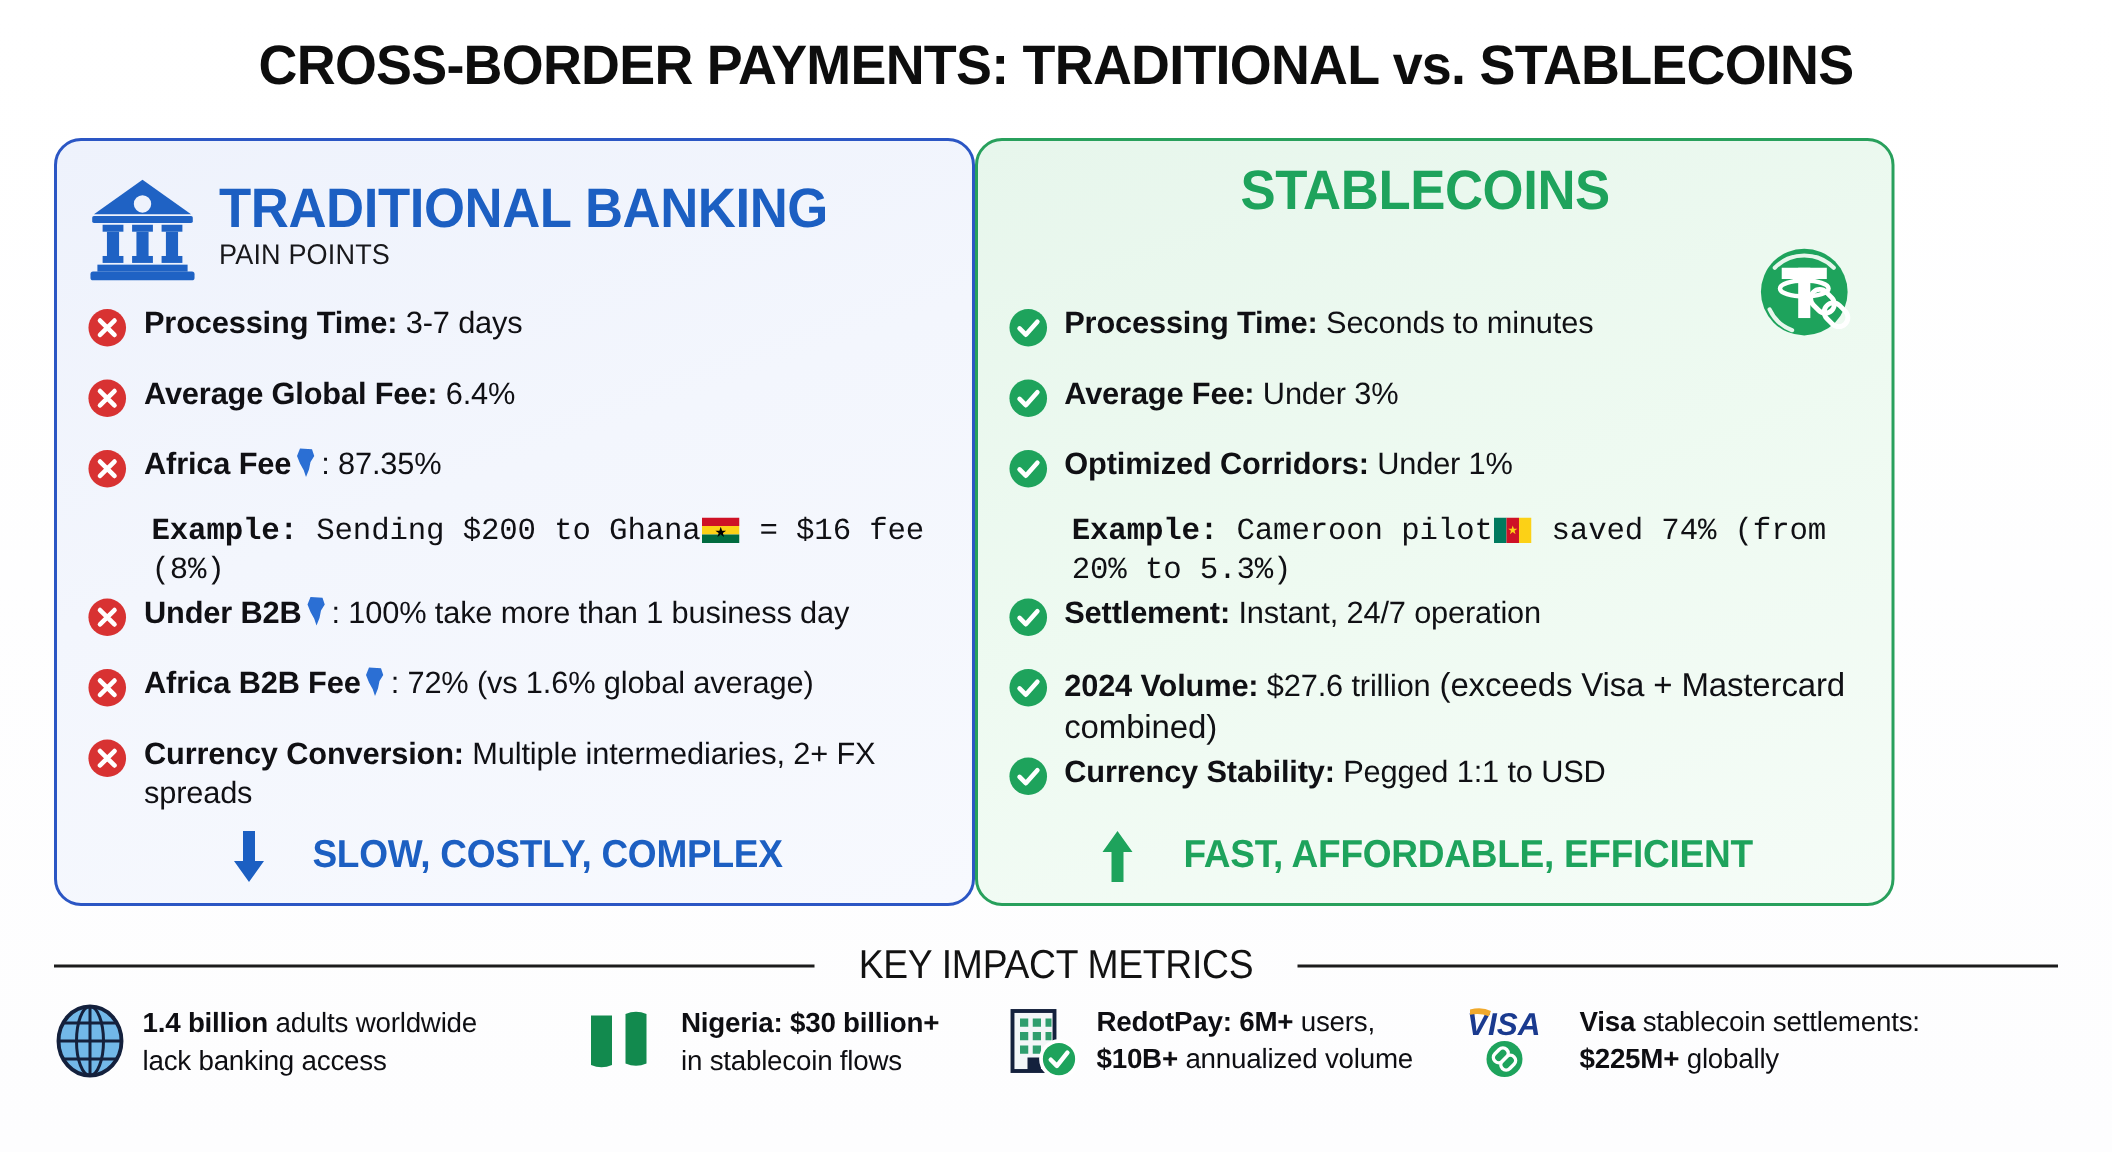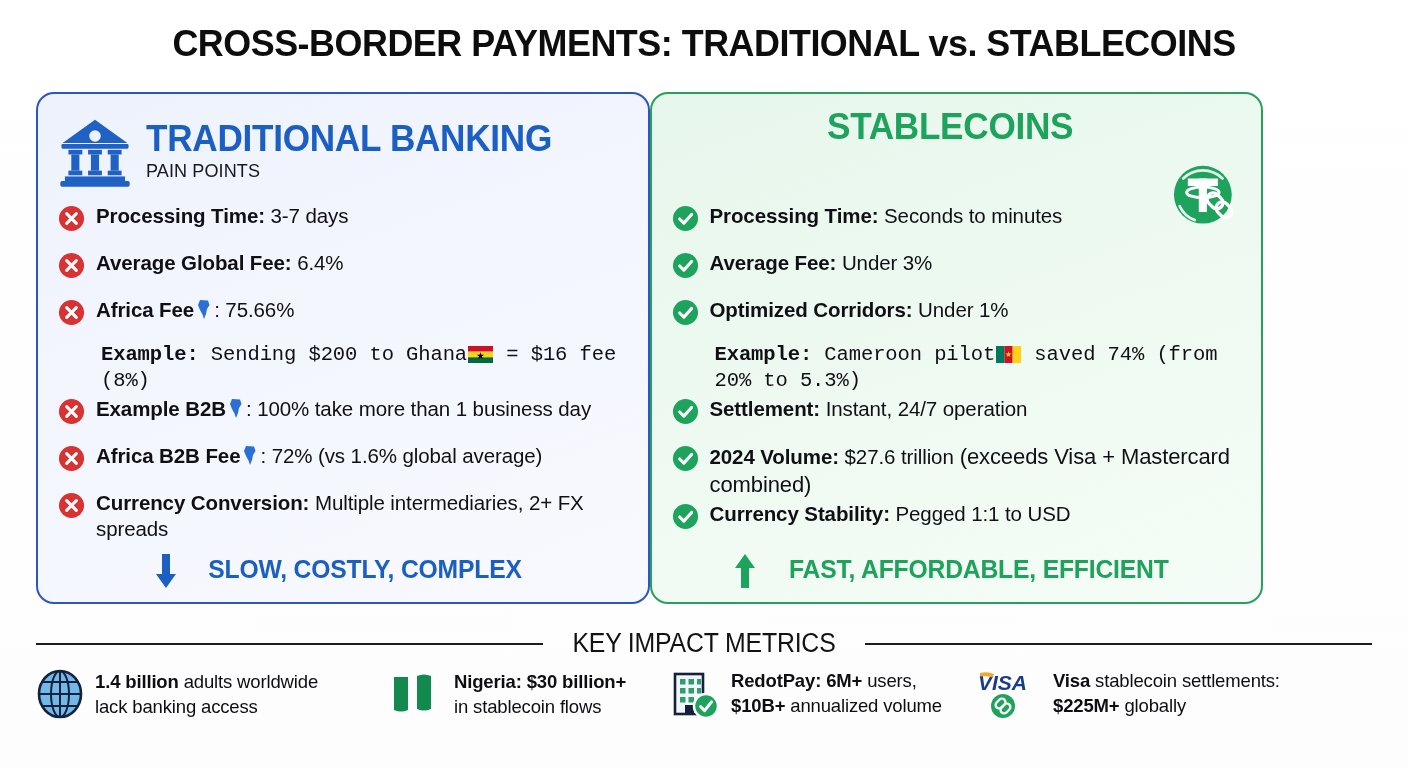--- a/index.html
+++ b/index.html
@@ -201,39 +201,39 @@
           <div class="ptext"><b>Average Global Fee:</b><span> 6.4%</span></div>
         </div>
 
         <div class="pitem">
           <svg class="bullet" viewBox="0 0 28 28">
             <circle cx="14" cy="14" r="13" fill="#d83232"></circle>
             <path d="M9 9 L19 19 M19 9 L9 19" stroke="#ffffff" stroke-width="3.2" stroke-linecap="round"></path>
           </svg>
           <div class="ptext"><b>Africa Fee</b><svg class="flag" width="18" height="21" viewBox="0 0 18 21">
                 <path d="M5 1 L13 1.5 L14.5 6 L12 10 L11 15 L9 20 L7.5 15.5 L5 11 L3 6 Z" fill="#2b6fd4"></path>
-              </svg><span>: 75.66%</span></div>
+              </svg><span>: 87.35%</span></div>
         </div>
 
         <div class="pitem-sub">
           <div class="ptext"><b>Example:</b><span> Sending $200 to Ghana</span><svg class="flag" width="25" height="17" viewBox="0 0 25 17">
                 <rect width="25" height="5.67" fill="#ce1126"></rect>
                 <rect y="5.67" width="25" height="5.66" fill="#fcd116"></rect>
                 <rect y="11.33" width="25" height="5.67" fill="#006b3f"></rect>
                 <path d="M12.5 6.2 l0.9 2.6 h2.7 l-2.2 1.6 0.85 2.6 -2.25-1.6 -2.25 1.6 0.85-2.6 -2.2-1.6 h2.7 z" fill="#000"></path>
               </svg><span> = $16 fee (8%)</span></div>
         </div>
 
 
         <div class="pitem">
           <svg class="bullet" viewBox="0 0 28 28">
             <circle cx="14" cy="14" r="13" fill="#d83232"></circle>
             <path d="M9 9 L19 19 M19 9 L9 19" stroke="#ffffff" stroke-width="3.2" stroke-linecap="round"></path>
           </svg>
-          <div class="ptext"><b>Example B2B</b><svg class="flag" width="18" height="21" viewBox="0 0 18 21">
+          <div class="ptext"><b>Under B2B</b><svg class="flag" width="18" height="21" viewBox="0 0 18 21">
                 <path d="M5 1 L13 1.5 L14.5 6 L12 10 L11 15 L9 20 L7.5 15.5 L5 11 L3 6 Z" fill="#2b6fd4"></path>
               </svg><span>: 100% take more than 1 business day</span></div>
         </div>
 
         <div class="pitem">
           <svg class="bullet" viewBox="0 0 28 28">
             <circle cx="14" cy="14" r="13" fill="#d83232"></circle>
             <path d="M9 9 L19 19 M19 9 L9 19" stroke="#ffffff" stroke-width="3.2" stroke-linecap="round"></path>
           </svg>
           <div class="ptext"><b>Africa B2B Fee</b><svg class="flag" width="18" height="21" viewBox="0 0 18 21">

